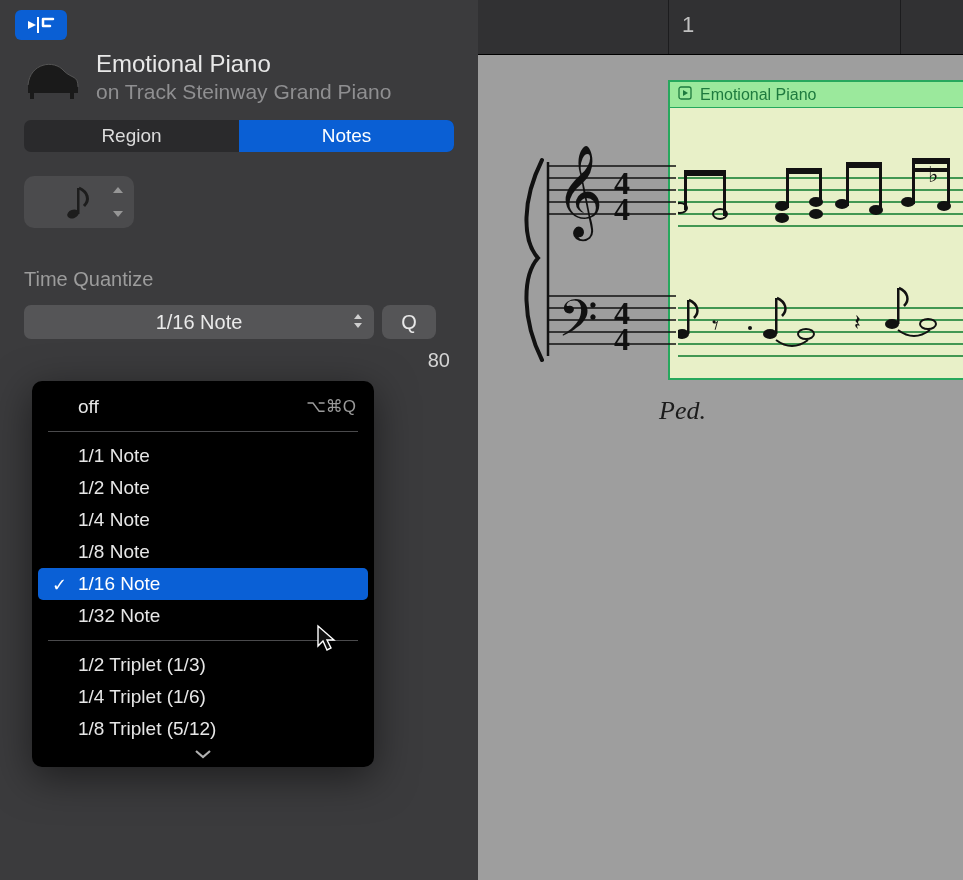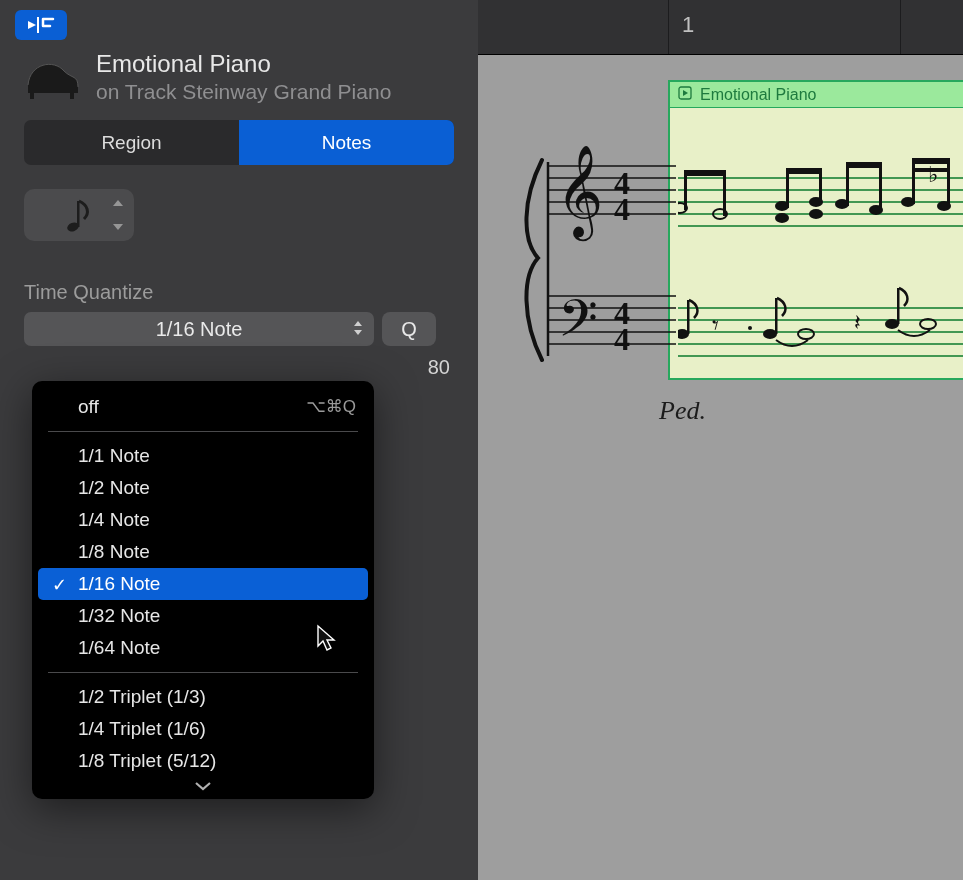--- a/index.html
+++ b/index.html
@@ -28,21 +28,21 @@
     display:flex; align-items:center; gap:16px;
     padding: 50px 24px 16px 24px;
   }
   .piano-icon { width:56px; height:48px; position:relative; }
   .piano-icon svg { width:56px; height:48px; }
   .region-titles { display:flex; flex-direction:column; }
   .region-title { font-size: 24px; color:#e8e8e8; font-weight:500; }
   .region-sub { font-size:21px; color:#8f8f91; margin-top:2px; }
 
   .seg-control {
-    display:flex; margin: 0 24px 18px 24px; height:45px;
+    display:flex; margin: 0 24px 18px 24px; height:32px;
     border-radius:7px; overflow:hidden;
     background:#2a2a2c;
   }
   .seg-control .seg {
     flex:1; display:flex; align-items:center; justify-content:center;
     font-size:19px; color:#dcdcdc; cursor:pointer;
   }
   .seg.active { background:#0a5fd4; color:white; }
 
   .insert-section { padding: 6px 24px 16px; }
@@ -50,21 +50,21 @@
   .insert-well {
     width:110px; height:52px; border-radius:10px;
     background:#4b4b4d; display:flex; align-items:center; justify-content:center;
     position:relative;
   }
   .insert-well .stepper { position:absolute; right:8px; top:10px; bottom:10px; width:14px;
     display:flex; flex-direction:column; justify-content:space-between; }
   .stepper .arrow { opacity:.6; }
 
   .tq-section { padding: 24px 24px 0; }
-  .tq-label { font-size:20px; color:#9c9c9c; margin-bottom:8px; }
+  .tq-label { font-size:20px; color:#9c9c9c; margin-bottom:14px; }
   .tq-row { display:flex; align-items:center; gap:8px; }
   .tq-popup-btn {
     flex:0 0 350px; height:34px; border-radius:7px;
     background:#555557; display:flex; align-items:center; justify-content:center;
     font-size:20px; color:#eaeaea; position:relative;
   }
   .tq-popup-btn .popup-arrows { position:absolute; right:10px; }
   .q-btn {
     width:54px; height:34px; background:#555557; border-radius:8px;
     display:flex; align-items:center; justify-content:center;
@@ -204,21 +204,20 @@
       <div class="sep"></div>
       <div class="item">1/1 Note</div>
       <div class="item">1/2 Note</div>
       <div class="item">1/4 Note</div>
       <div class="item">1/8 Note</div>
       <div class="item sel">
         <span class="check">✓</span>
         <span>1/16 Note</span>
       </div>
       <div class="item">1/32 Note</div>
-      <div class="item">1/64 Note</div>
       <div class="sep"></div>
       <div class="item">1/2 Triplet (1/3)</div>
       <div class="item">1/4 Triplet (1/6)</div>
       <div class="item">1/8 Triplet (5/12)</div>
       <div class="more">
         <svg width="18" height="10">
             <polyline points="2,2 9,8 16,2" fill="none" stroke="#dcdcdc" stroke-width="2.2"></polyline>
           </svg>
       </div>
     </div>

